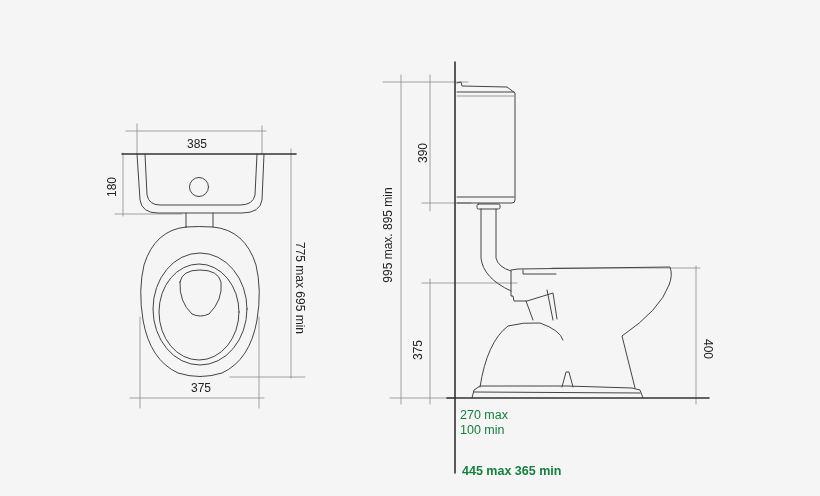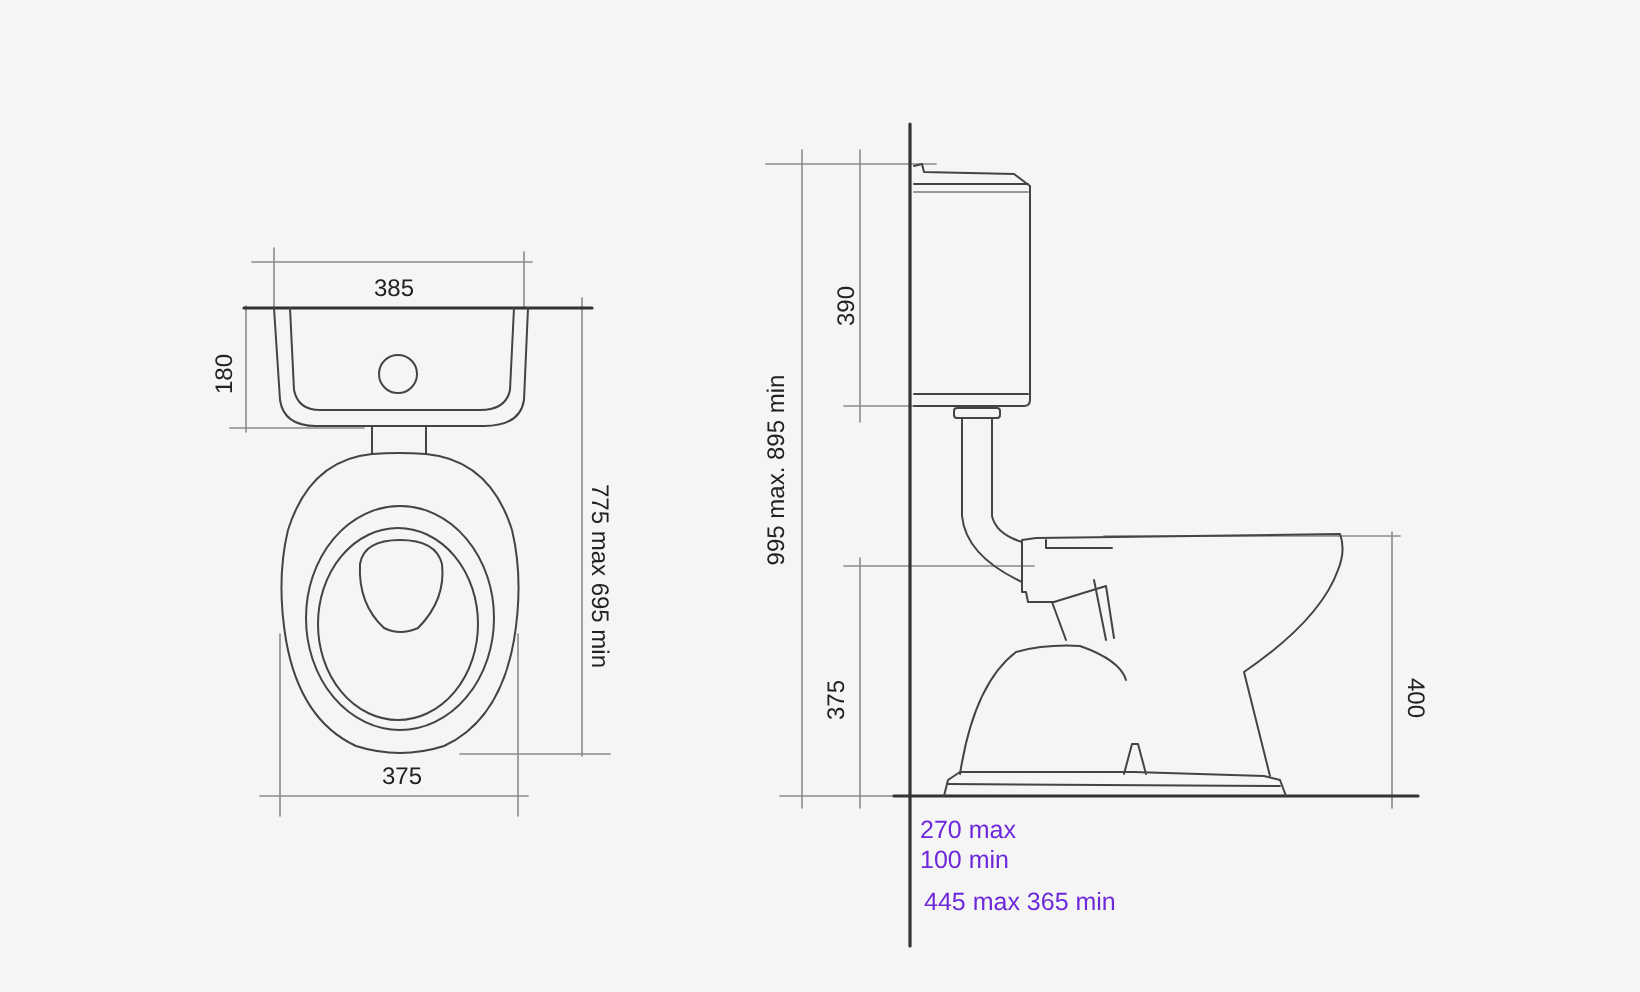--- a/index.html
+++ b/index.html
@@ -30,21 +30,21 @@
     }
     .vert {
       transform-origin: center center;
     }
     .rot-ccw { transform: translate(-50%, -50%) rotate(-90deg); }
     .rot-cw  { transform: translate(-50%, -50%) rotate(90deg); }
     .ctr     { transform: translate(-50%, -50%); }
     .note {
       position: absolute;
       font-size: 12.5px;
-      color: #6d28d9;
+      color: #15803d;
       line-height: 1.2;
       white-space: nowrap;
     }
   </style>
 </head>
 <body>
 
 <div id="canvas">
 
   <svg width="820" height="496" viewBox="0 0 820 496" xmlns="http://www.w3.org/2000/svg" style="position:absolute;left:0;top:0;">
@@ -165,15 +165,15 @@
 
   <span class="lbl vert rot-ccw" style="left:418px; top:330px;">375</span>
 
   <span class="lbl vert rot-cw" style="left:708px; top:329px;">400</span>
 
   <div class="note" style="left:460px; top:388px;">
     <div>270 max</div>
     <div>100 min</div>
   </div>
 
-  <div class="note" style="left:462px; top:424px;">445 max 365 min</div>
+  <div class="note" style="left:462px; top:444px;font-weight:bold;">445 max 365 min</div>
 
 </div>
 
 </body></html>

